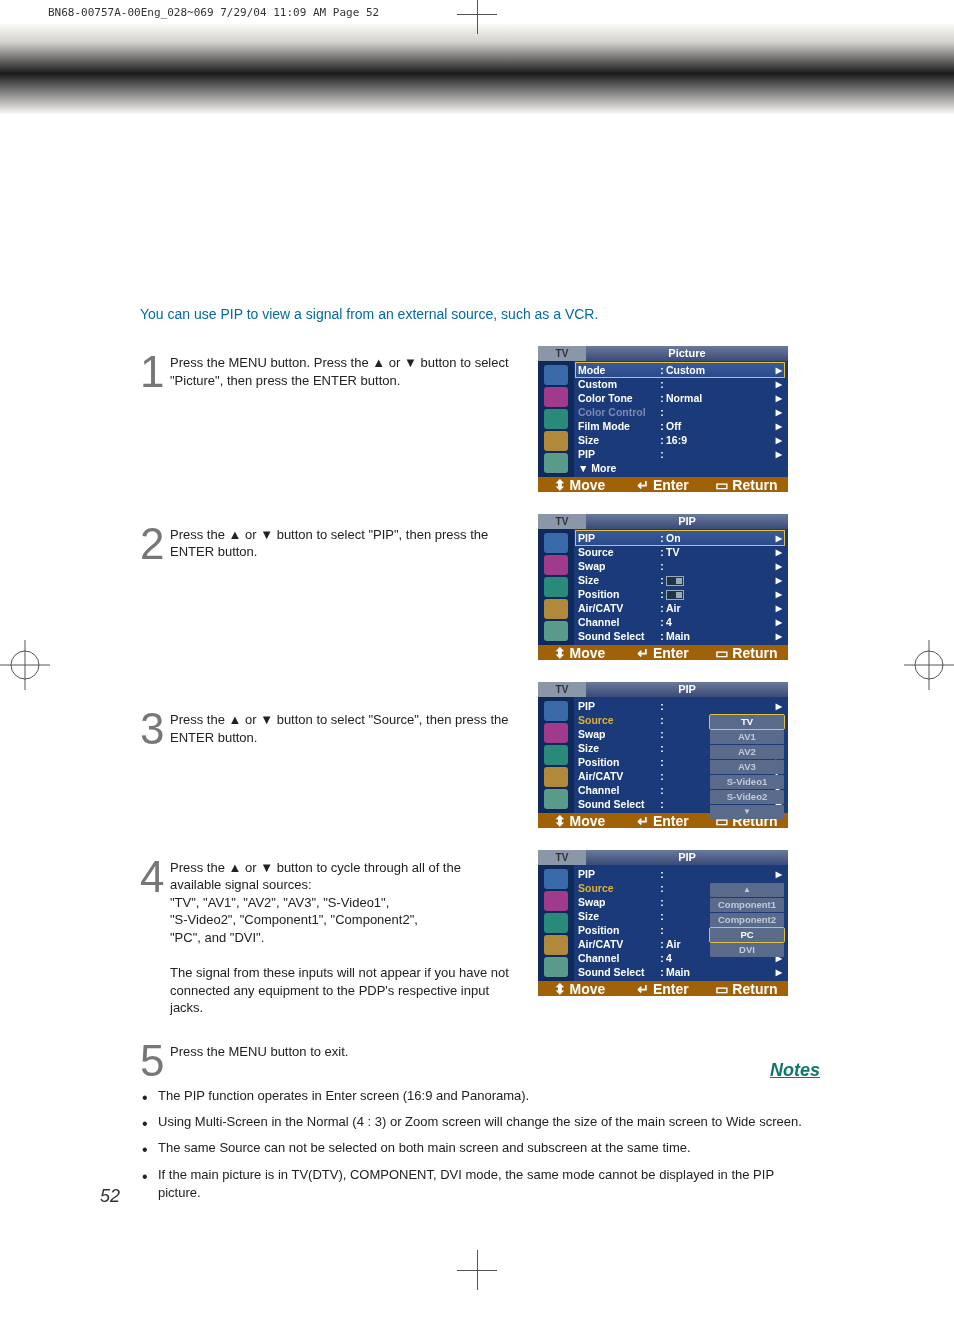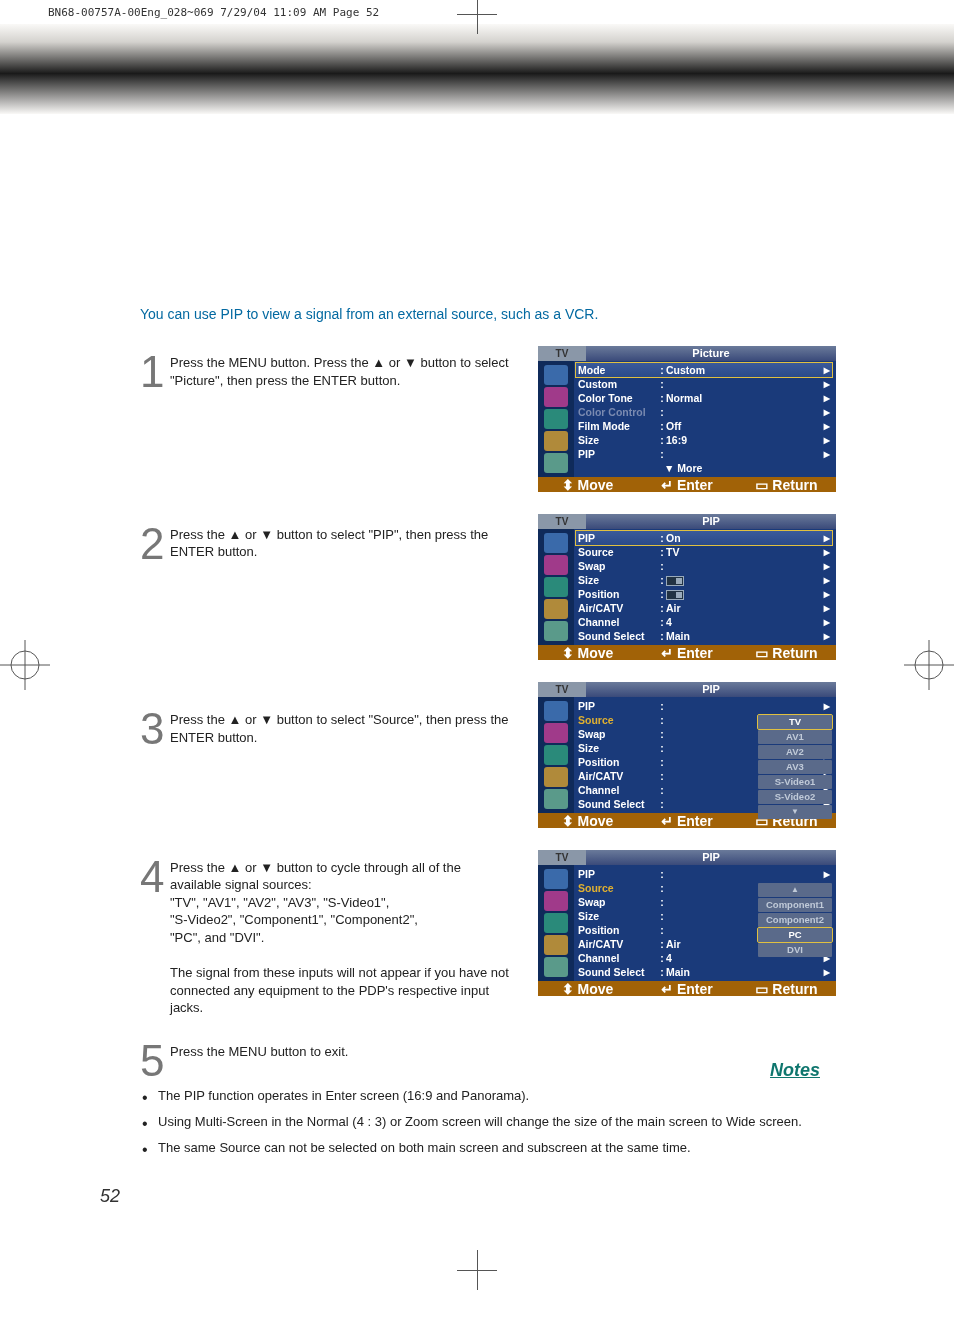--- a/index.html
+++ b/index.html
@@ -10,35 +10,35 @@
   .title { position: absolute; top: 246px; left: 140px; font-size: 36px; color: #0b4c9a; font-family: 'Arial Narrow', Arial, sans-serif; letter-spacing: -0.5px; }
   .intro { position: absolute; top: 306px; left: 140px; font-size: 14px; color: #0369a1; }
   .steps { position: absolute; top: 352px; left: 140px; width: 370px; }
   .step { display: flex; margin-bottom: 14px; }
   .step-num { font-size: 44px; font-family: 'Arial Narrow', Arial; color: #777; line-height: 0.9; width: 30px; }
   .step-text { font-size: 13px; color: #222; line-height: 1.35; flex: 1; padding-top: 2px; }
   .step-gap-1 { height: 118px; }
   .step-gap-2 { height: 132px; }
   .step-gap-3 { height: 94px; }
   .step-gap-4 { height: 10px; }
-  .osd-col { position: absolute; top: 346px; left: 538px; width: 298px; }
+  .osd-col { position: absolute; top: 346px; left: 538px; width: 250px; }
   .osd { background: #1a3a7a; border-radius: 2px; font-size: 10.5px; color: #fff; font-weight: bold; margin-bottom: 22px; position: relative; padding-bottom: 0; }
   .osd-head { display: flex; align-items: stretch; height: 15px; }
   .osd-tv { background: #8a97a8; color: #333; width: 48px; text-align: center; font-size: 10px; line-height: 15px; }
   .osd-title { flex: 1; background: linear-gradient(#6a7a9a,#3a4a7a); text-align: center; line-height: 15px; font-size: 11px; }
   .osd-body { display: flex; }
   .osd-icons { width: 36px; background: #0f2a5a; padding: 2px 0; }
   .osd-icon { width: 24px; height: 20px; margin: 2px auto; border-radius: 3px; }
   .ic1 { background: #3a6aaa; }
   .ic2 { background: #a03a8a; }
   .ic3 { background: #2a8a7a; }
   .ic4 { background: #b08a3a; }
   .ic5 { background: #5a9a8a; }
   .osd-rows { flex: 1; padding: 2px 6px 2px 4px; }
-  .osd-row { display: flex; align-items: center; height: 14px; position: relative; justify-content: center; }
+  .osd-row { display: flex; align-items: center; height: 14px; position: relative; }
   .osd-row .lbl { width: 80px; }
   .osd-row .col { width: 8px; text-align: center; }
   .osd-row .val { flex: 1; }
   .osd-row .arr { width: 10px; text-align: right; font-size: 8px; }
   .osd-row.hl { outline: 1px solid #e0c040; background: linear-gradient(#3a5a9a,#2a4a8a); padding: 0 2px; margin-left: -2px; margin-right: -2px; }
   .dim { color: #7a8ab0; }
   .src-hl { color: #e0b030; }
   .osd-foot { display: flex; background: #a16207; height: 15px; font-size: 14px; align-items: center; }
   .foot-item { flex: 1; text-align: center; }
   .opt-list { position: absolute; right: 4px; top: 18px; width: 74px; }
@@ -398,20 +398,21 @@
     </div>
       </div>
   </div>
 
   <div class="notes">
     <div class="notes-title">Notes</div>
     <ul>
       <li>The PIP function operates in Enter screen (16:9 and Panorama).</li>
       <li>Using Multi-Screen in the Normal (4 : 3) or Zoom screen will change the size of the main screen to Wide screen.</li>
       <li>The same Source can not be selected on both main screen and subscreen at the same time.</li>
+      <li>If the main picture is in TV(DTV), COMPONENT, DVI mode, the same mode cannot be displayed in the PIP picture.</li>
     </ul>
   </div>
 
   <div class="page-num">52</div>
 
   <div class="regmark-l">
     <svg viewBox="0 0 50 50">
         <circle cx="25" cy="25" r="14" fill="none" stroke="#555"></circle>
         <line x1="25" y1="0" x2="25" y2="50" stroke="#555"></line>
         <line x1="0" y1="25" x2="50" y2="25" stroke="#555"></line>

